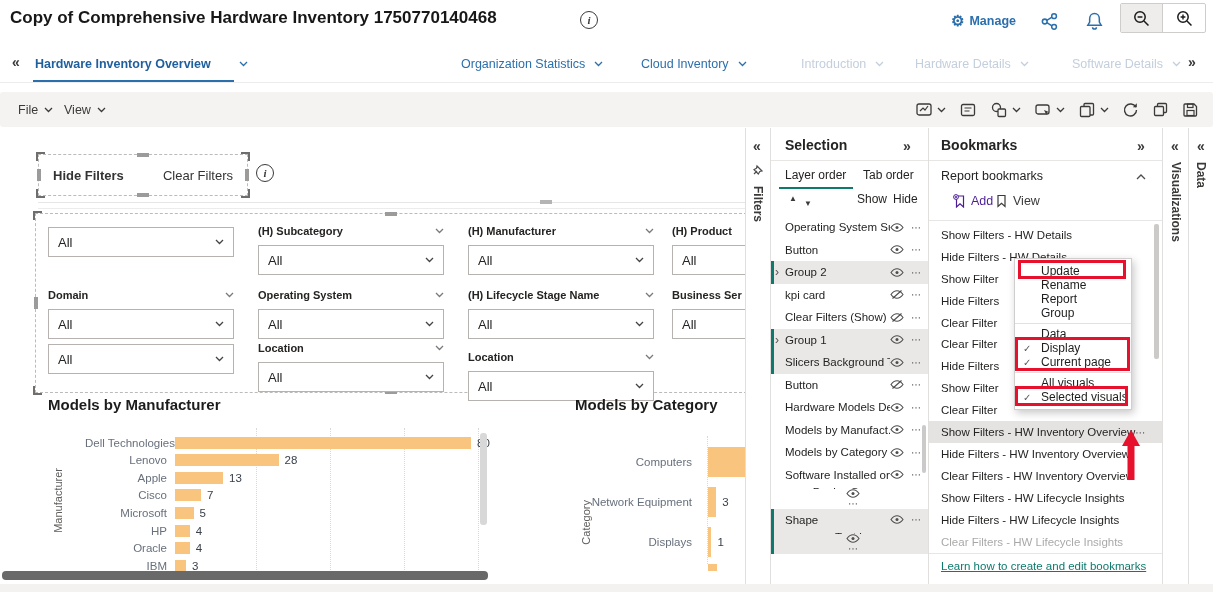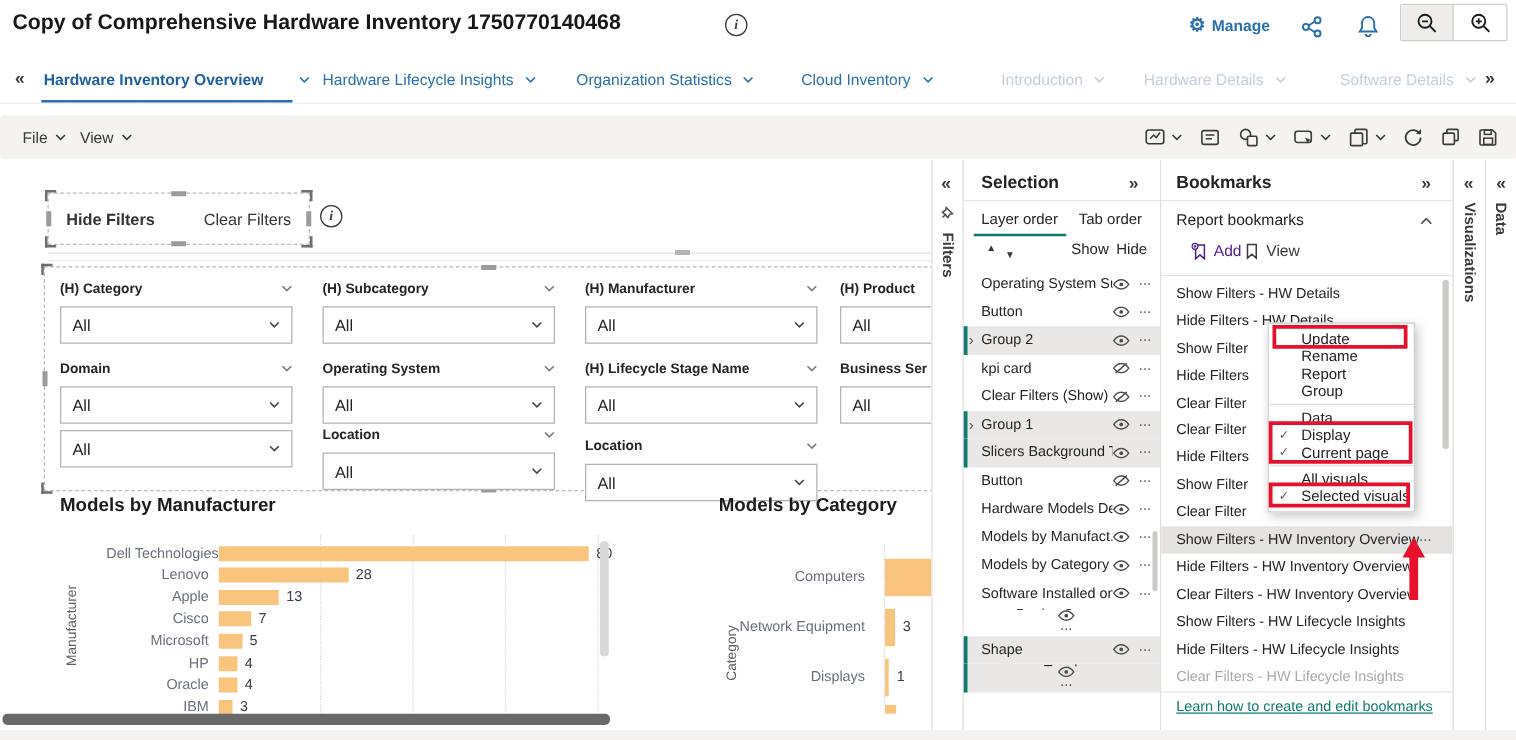--- a/index.html
+++ b/index.html
@@ -124,28 +124,20 @@
     <span class="abs guil" style="left:12px;top:8px">«</span>
     <span class="abs guil" style="left:1188px;top:8px">»</span>
   <div class="tab active" style="left: 35px; gap: 28px;">
         <span class="tlab">Hardware Inventory Overview</span>
         <span>
           <svg width="9" height="6" viewBox="0 0 9 6">
             <path d="M1 1l3.5 3.5L8 1" fill="none" stroke="currentColor" stroke-width="1.3"></path>
           </svg>
         </span>
       </div>
-      <div class="tab" style="left: 258px;">
-        <span class="tlab">Hardware Lifecycle Insights</span>
-        <span>
-          <svg width="9" height="6" viewBox="0 0 9 6">
-            <path d="M1 1l3.5 3.5L8 1" fill="none" stroke="currentColor" stroke-width="1.3"></path>
-          </svg>
-        </span>
-      </div>
       <div class="tab" style="left: 641px;">
         <span class="tlab">Cloud Inventory</span>
         <span>
           <svg width="9" height="6" viewBox="0 0 9 6">
             <path d="M1 1l3.5 3.5L8 1" fill="none" stroke="currentColor" stroke-width="1.3"></path>
           </svg>
         </span>
       </div>
       <div class="tab" style="left: 461px;">
         <span class="tlab">Organization Statistics</span>
@@ -309,28 +301,20 @@
 
     <div class="frame" style="left:35px;top:85px;width:712px;height:180px">
       <div class="corner c-tl"></div>
       <div class="corner c-bl"></div>
       <div class="hmid h-t"></div>
         <div class="hmid h-b"></div>
       <div class="hmid h-l"></div>
     </div>
     <div id="slicers">
         <div class="slicer" style="left: 48px; top: 94px;">
-          <div class="slicer-h">
-            <span>(H) Category</span>
-            <span style="color: rgb(122, 122, 122);">
-              <svg width="9" height="6" viewBox="0 0 9 6">
-                <path d="M1 1l3.5 3.5L8 1" fill="none" stroke="currentColor" stroke-width="1.3"></path>
-              </svg>
-            </span>
-          </div>
           <div class="slicer-box">
             <span>All</span>
             <span style="color: rgb(68, 68, 68);">
               <svg width="9" height="6" viewBox="0 0 9 6">
                 <path d="M1 1l3.5 3.5L8 1" fill="none" stroke="currentColor" stroke-width="1.3"></path>
               </svg>
             </span>
           </div>
         </div>
         <div class="slicer" style="left: 258px; top: 94px;">

